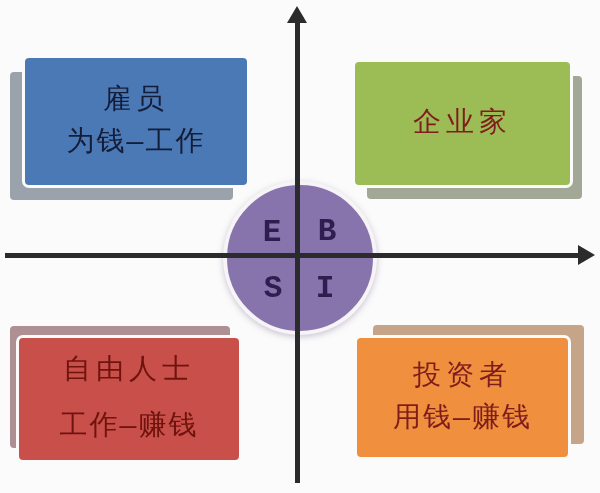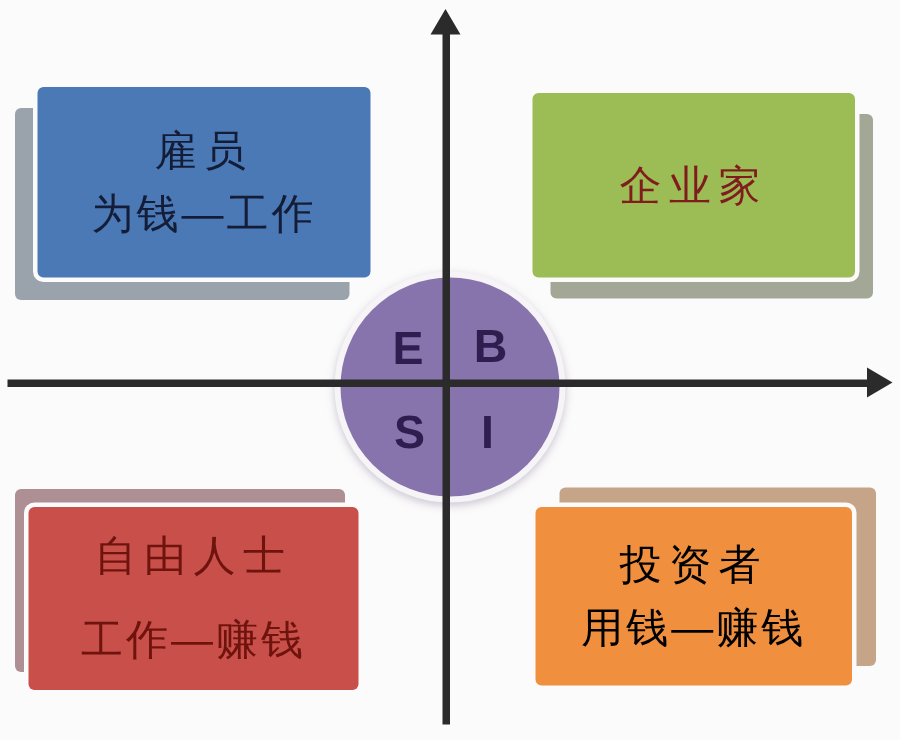--- a/index.html
+++ b/index.html
@@ -1,21 +1,21 @@
 <!DOCTYPE html>
 <html><head>
 <meta charset="utf-8">
 <style>
   html,body { margin:0; padding:0; }
   .stage {
     position: relative;
     width: 600px;
     height: 493px;
     overflow: hidden;
-    font-family: Liberation Sans, sans-serif;
+    font-family: Liberation Mono, monospace;
   }
 
   
   .q-shadow {
     position: absolute;
     border-radius: 4px;
     z-index: 1;
   }
   .q-box {
     position: absolute;
@@ -130,21 +130,21 @@
     <div class="q-title">企业家</div>
   </div>
 
   <div class="q-shadow bl" style="background: rgb(173, 143, 148);"></div>
   <div class="q-box bl" style="background: rgb(201, 79, 75); color: rgb(111, 19, 13); gap: 28px;">
     <div class="q-title">自由人士</div>
     <div class="q-sub">工作—赚钱</div>
   </div>
 
   <div class="q-shadow br" style="background: rgb(198, 164, 136);"></div>
-  <div class="q-box br" style="background: rgb(240, 144, 63); color: #000000;">
+  <div class="q-box br" style="background: rgb(240, 144, 63); color: #7f1d1d;">
     <div class="q-title">投资者</div>
     <div class="q-sub">用钱—赚钱</div>
   </div>
 
   <div class="center-circle" style="background: rgb(136, 116, 173); border-color: rgb(246, 244, 246);"></div>
   <div class="circle-letter letter-e" style="color: rgb(46, 29, 78);">E</div>
   <div class="circle-letter letter-b" style="color: rgb(46, 29, 78);">B</div>
   <div class="circle-letter letter-s" style="color: rgb(46, 29, 78);">S</div>
   <div class="circle-letter letter-i" style="color: rgb(46, 29, 78);">I</div>
 

